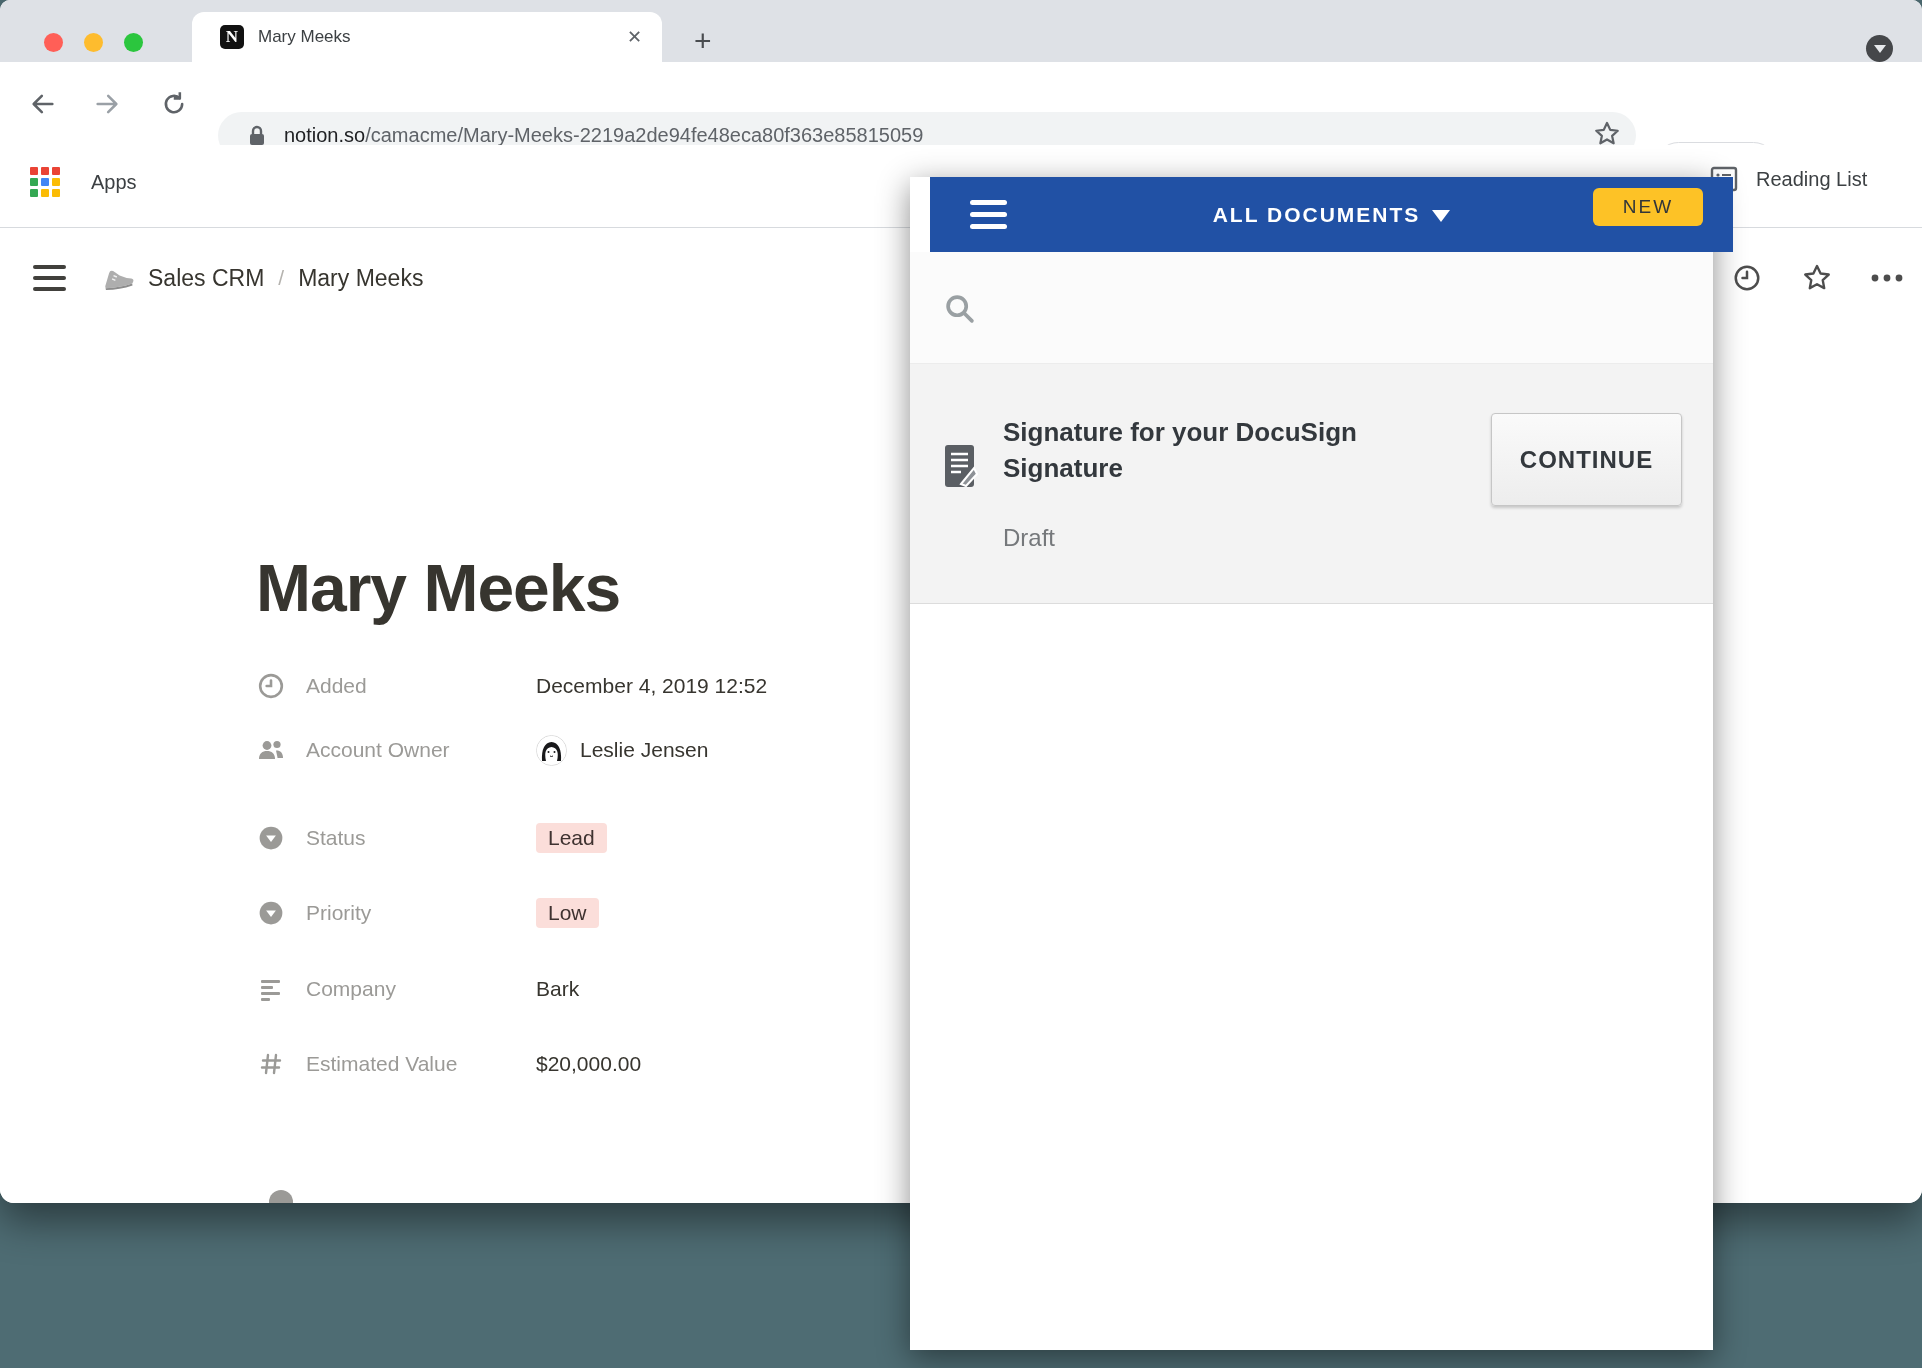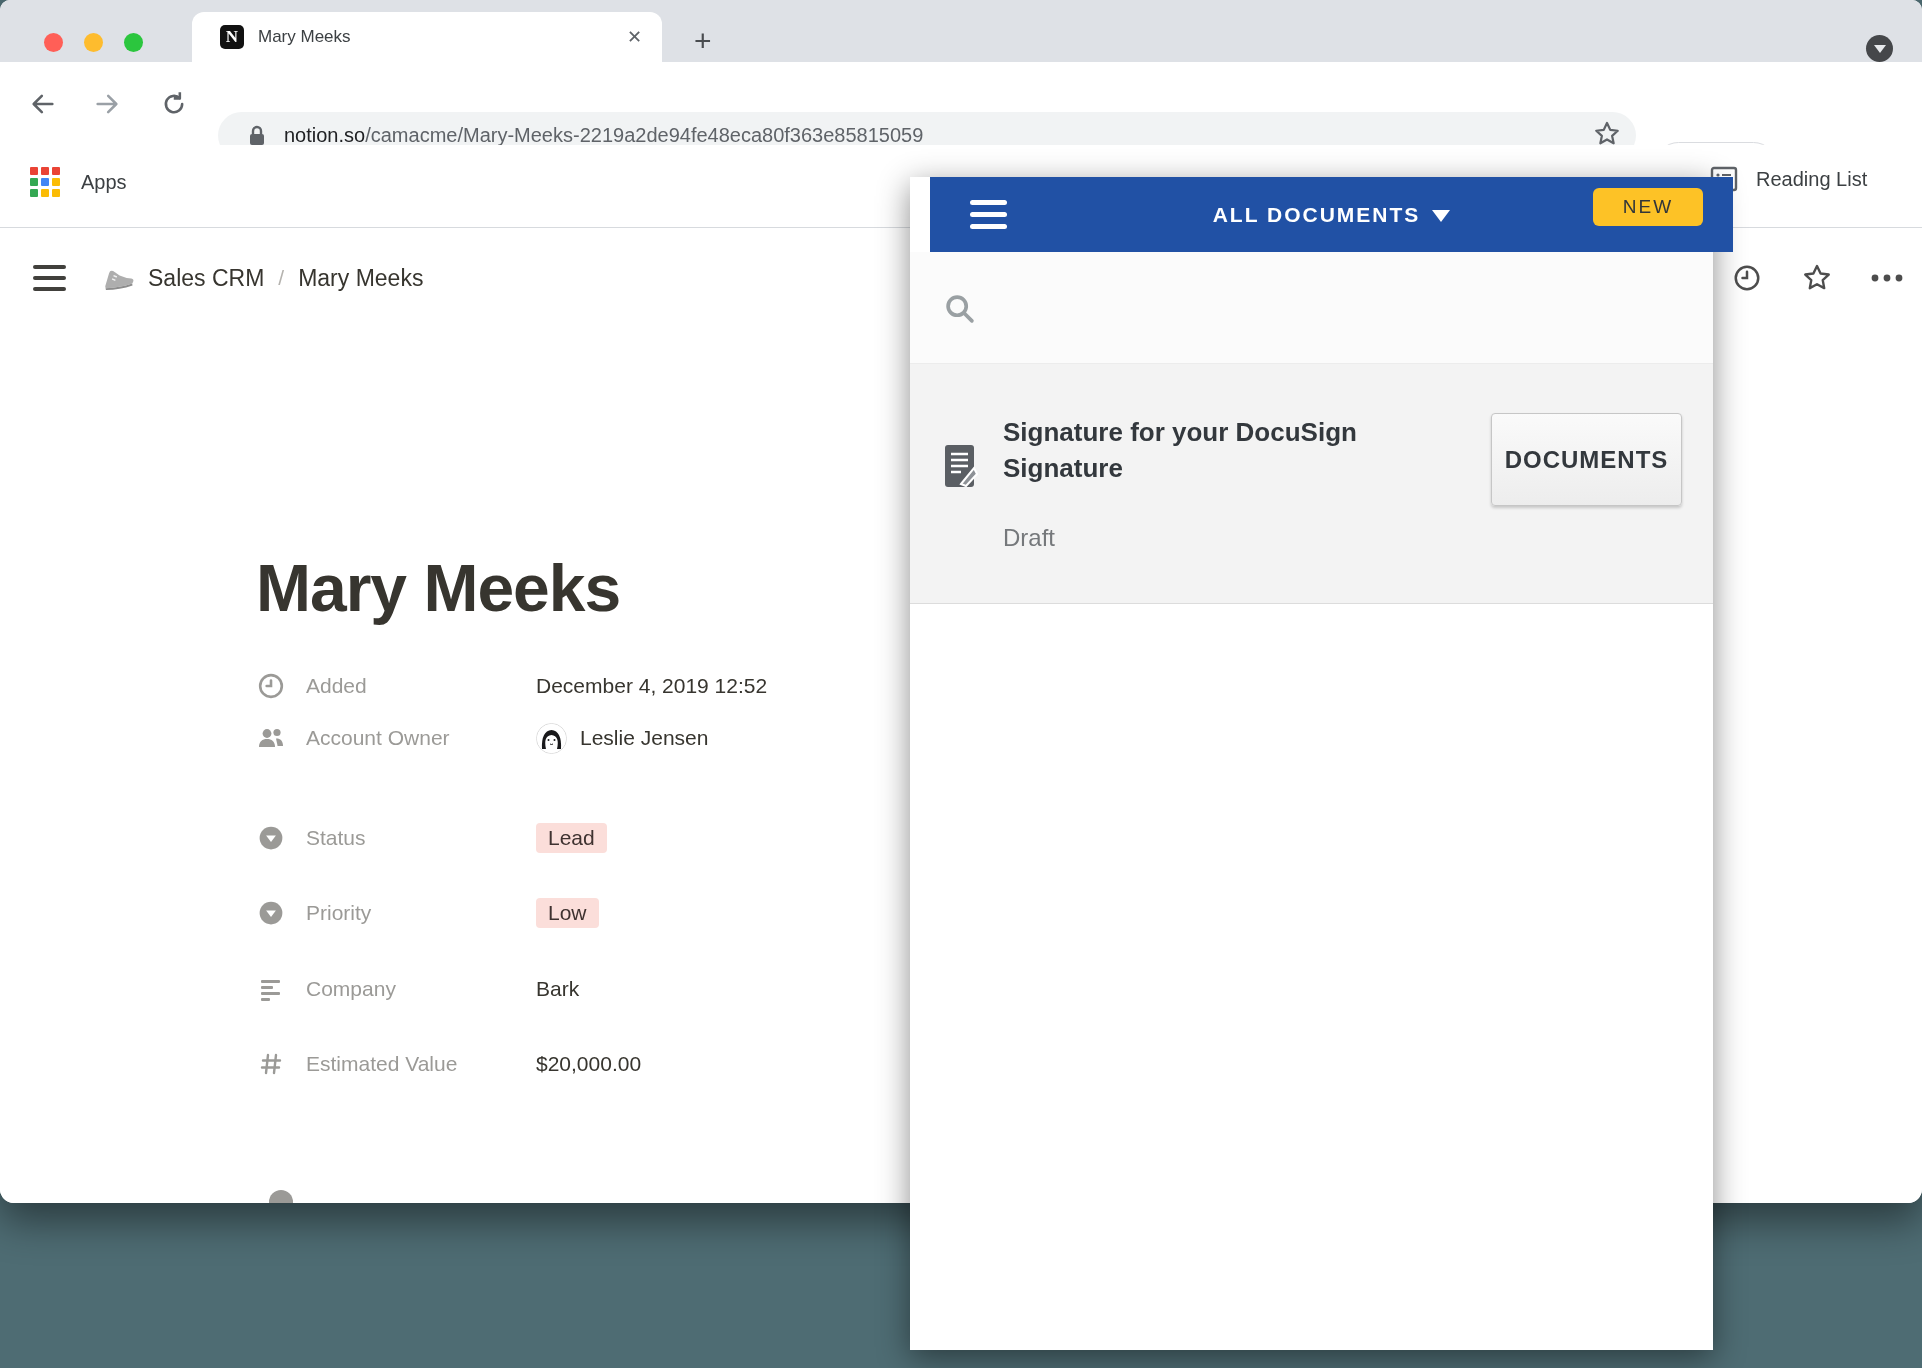--- a/index.html
+++ b/index.html
@@ -43,21 +43,21 @@
   .ext-pill { position:absolute; left:1655px; top:80px; width:122px; height:47px; border:1px solid #dadce0;
               border-radius:24px; background:#fff; display:flex; align-items:center; justify-content:space-around; }
   .dl-box { width:36px; height:36px; border-radius:6px; background:#f2ee12; display:flex; align-items:center; justify-content:center; }
   .chrome-avatar { position:absolute; left:1796px; top:86px; width:35px; height:35px; border-radius:50%;
                    overflow:hidden; background:#fff; border:1px solid #bbb; }
   .kebab { position:absolute; left:1872px; top:88px; width:16px; height:32px; display:flex; flex-direction:column;
            align-items:center; justify-content:space-between; padding:4px 0; }
   .kebab i { width:5px; height:5px; border-radius:50%; background:#5f6368; }
 
   .bookmarks { position:absolute; left:0; top:145px; width:100%; height:83px; background:#fff; border-bottom:1px solid #d7dade; }
-  .bm-apps { position:absolute; left:30px; top:22px; display:flex; align-items:center; gap:21px; }
+  .bm-apps { position:absolute; left:30px; top:22px; display:flex; align-items:center; gap:31px; }
   .apps-grid { width:30px; height:30px; display:grid; grid-template-columns:repeat(3,8px); grid-template-rows:repeat(3,8px); gap:3px; }
   .apps-grid i { border-radius:1px; }
   .bm-label { font-size:20px; color:#3c4043; }
   .bm-reading { position:absolute; left:1710px; top:20px; display:flex; align-items:center; gap:18px; }
 
   
   .content { position:absolute; left:0; top:228px; width:100%; height:975px; background:#fff; }
   .n-topbar { position:absolute; left:0; top:24px; width:100%; height:52px; }
   .hamburger { position:absolute; left:33px; top:13px; width:33px; height:26px; display:flex; flex-direction:column; justify-content:space-between; }
   .hamburger i { height:4px; background:#41403c; border-radius:2px; }
@@ -265,21 +265,21 @@
         <span class="p-icon">
           <svg width="26" height="26" viewBox="0 0 24 24">
               <circle cx="12" cy="12" r="10" fill="none" stroke="#9b9a97" stroke-width="2.4"></circle>
               <path d="M12 7v5h-4" fill="none" stroke="#9b9a97" stroke-width="2.4" stroke-linecap="round"></path>
             </svg>
         </span>
         <span class="p-label">Added</span>
         <div class="p-value clip">December 4, 2019 12:52</div>
       </div>
 
-      <div class="prop-row" style="top:488px">
+      <div class="prop-row" style="top:500px">
         <span class="p-icon">
           <svg width="28" height="26" viewBox="0 0 28 24">
               <circle cx="10" cy="7.5" r="4.4" fill="#9b9a97"></circle>
               <path d="M2 21c0-5.4 3.4-8 8-8s8 2.6 8 8z" fill="#9b9a97"></path>
               <circle cx="20" cy="6.5" r="3.6" fill="#9b9a97"></circle>
               <path d="M19 12.4c4.2-.2 7 2.2 7 7.6h-5.4" fill="#9b9a97"></path>
             </svg>
         </span>
         <span class="p-label">Account Owner</span>
         <div class="p-value">
@@ -370,17 +370,17 @@
     </div>
 
     <div class="ds-docrow">
       <svg width="34" height="48" viewBox="0 0 34 48" style="position:absolute;left:34px;top:80px;">
         <rect x="1" y="1" width="29" height="42" rx="3" fill="#5a5e63"></rect>
         <path d="M7 10h17 M7 16h17 M7 22h17 M7 28h10" stroke="#fff" stroke-width="2.4"></path>
         <path d="M17 40 L30 24 L33 30 L22 42 Z" fill="#8d9196" stroke="#fff" stroke-width="2"></path>
       </svg>
       <div class="doc-title">Signature for your DocuSign Signature</div>
       <div class="doc-status">Draft</div>
-      <button class="ds-continue">DOCUMENTS</button>
+      <button class="ds-continue">CONTINUE</button>
     </div>
   </div>
 
 </div>
 
 </body></html>

